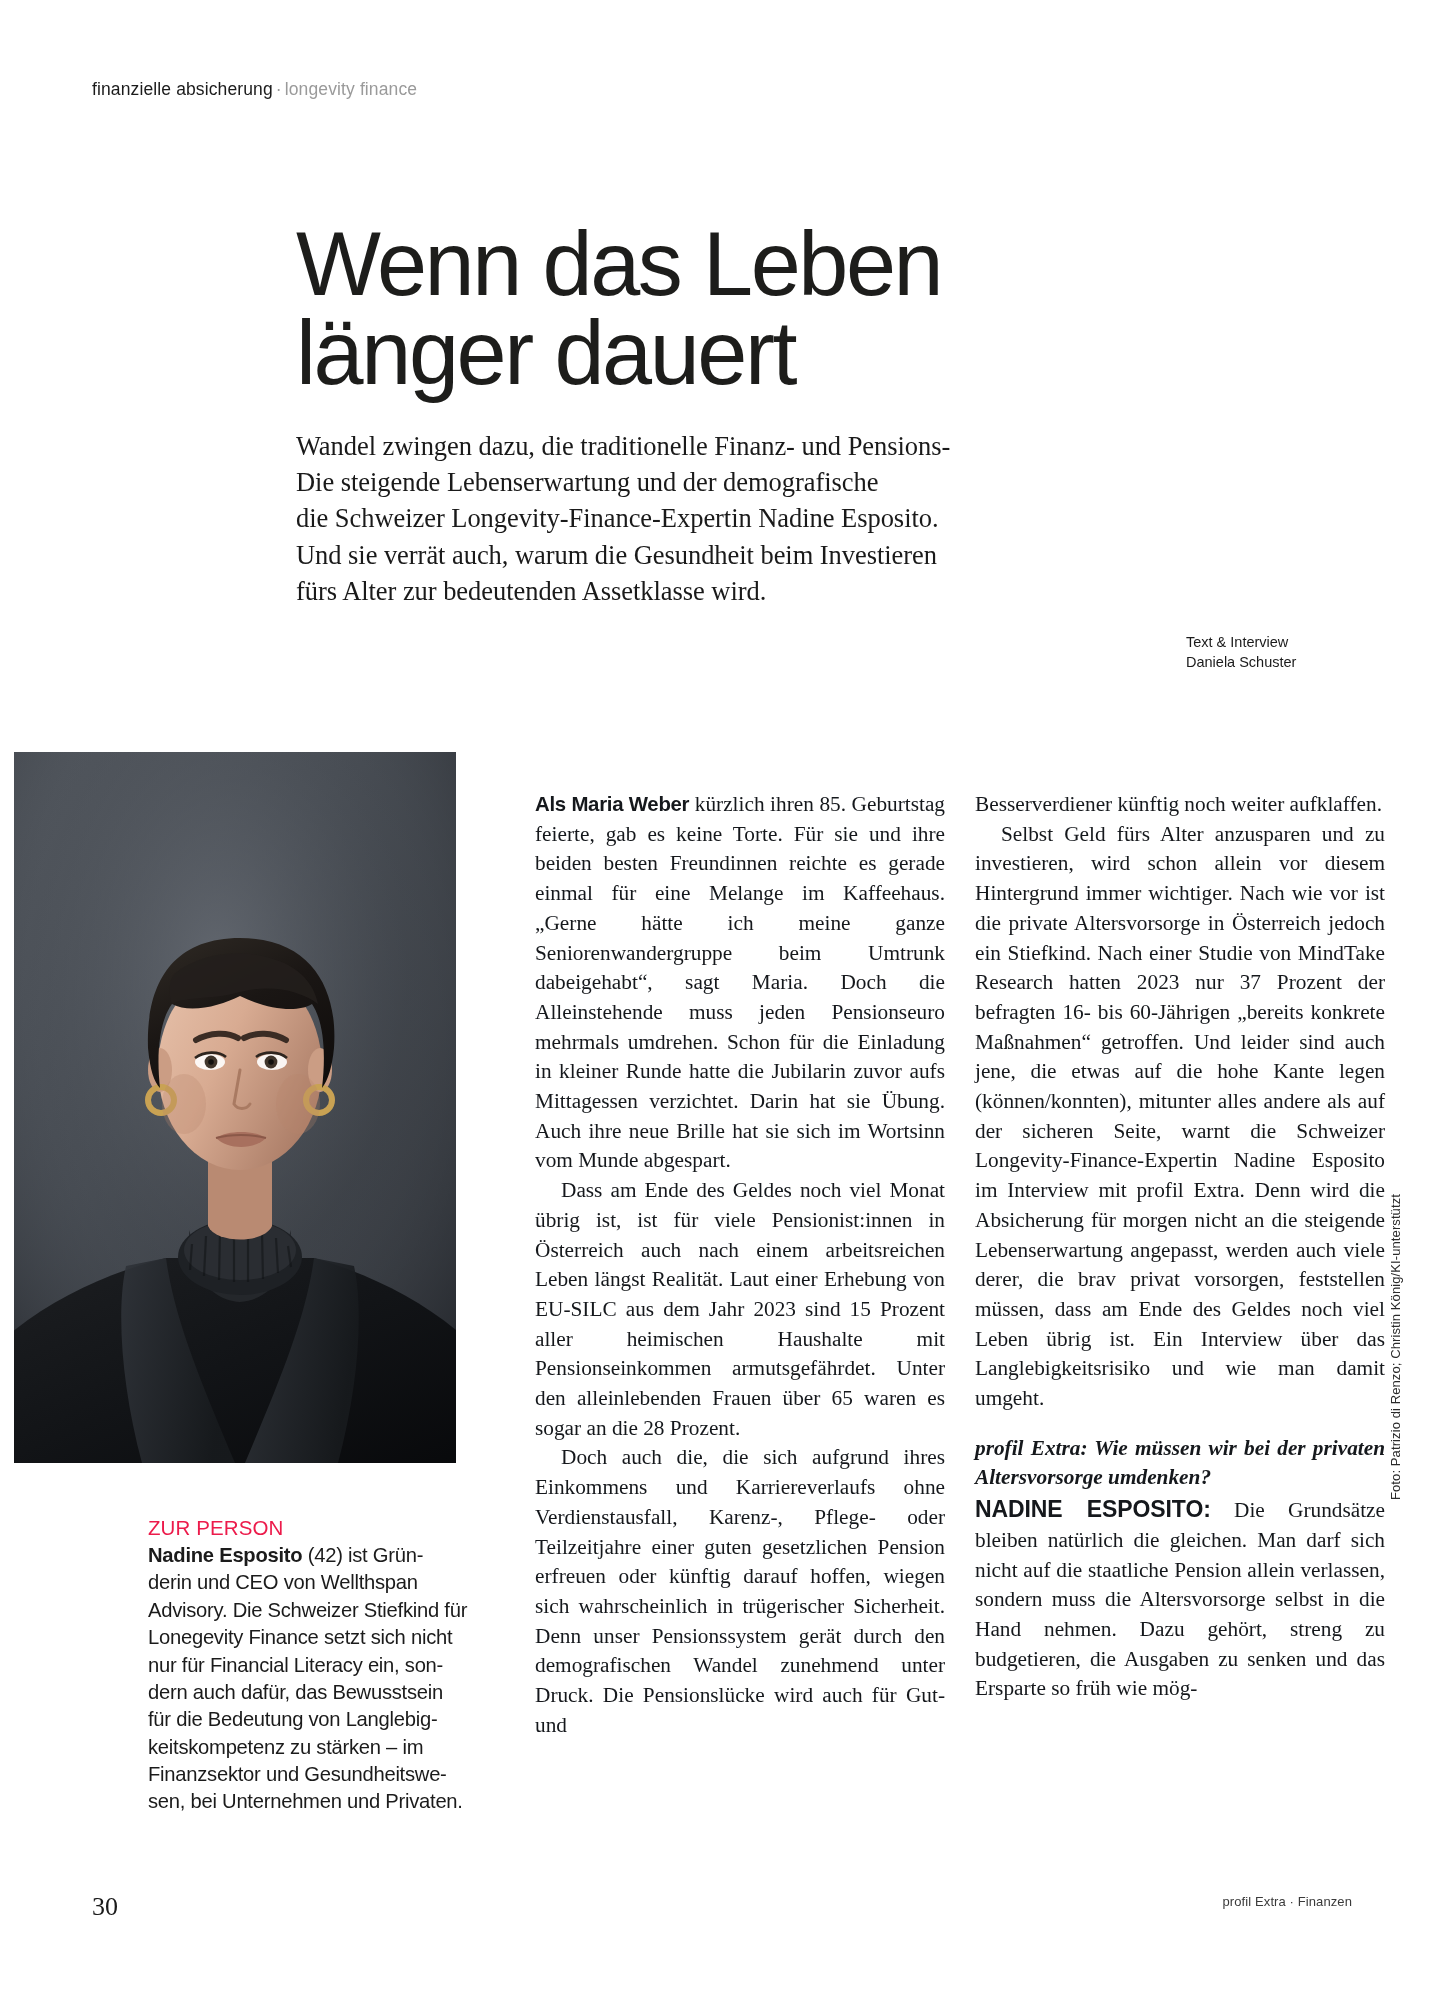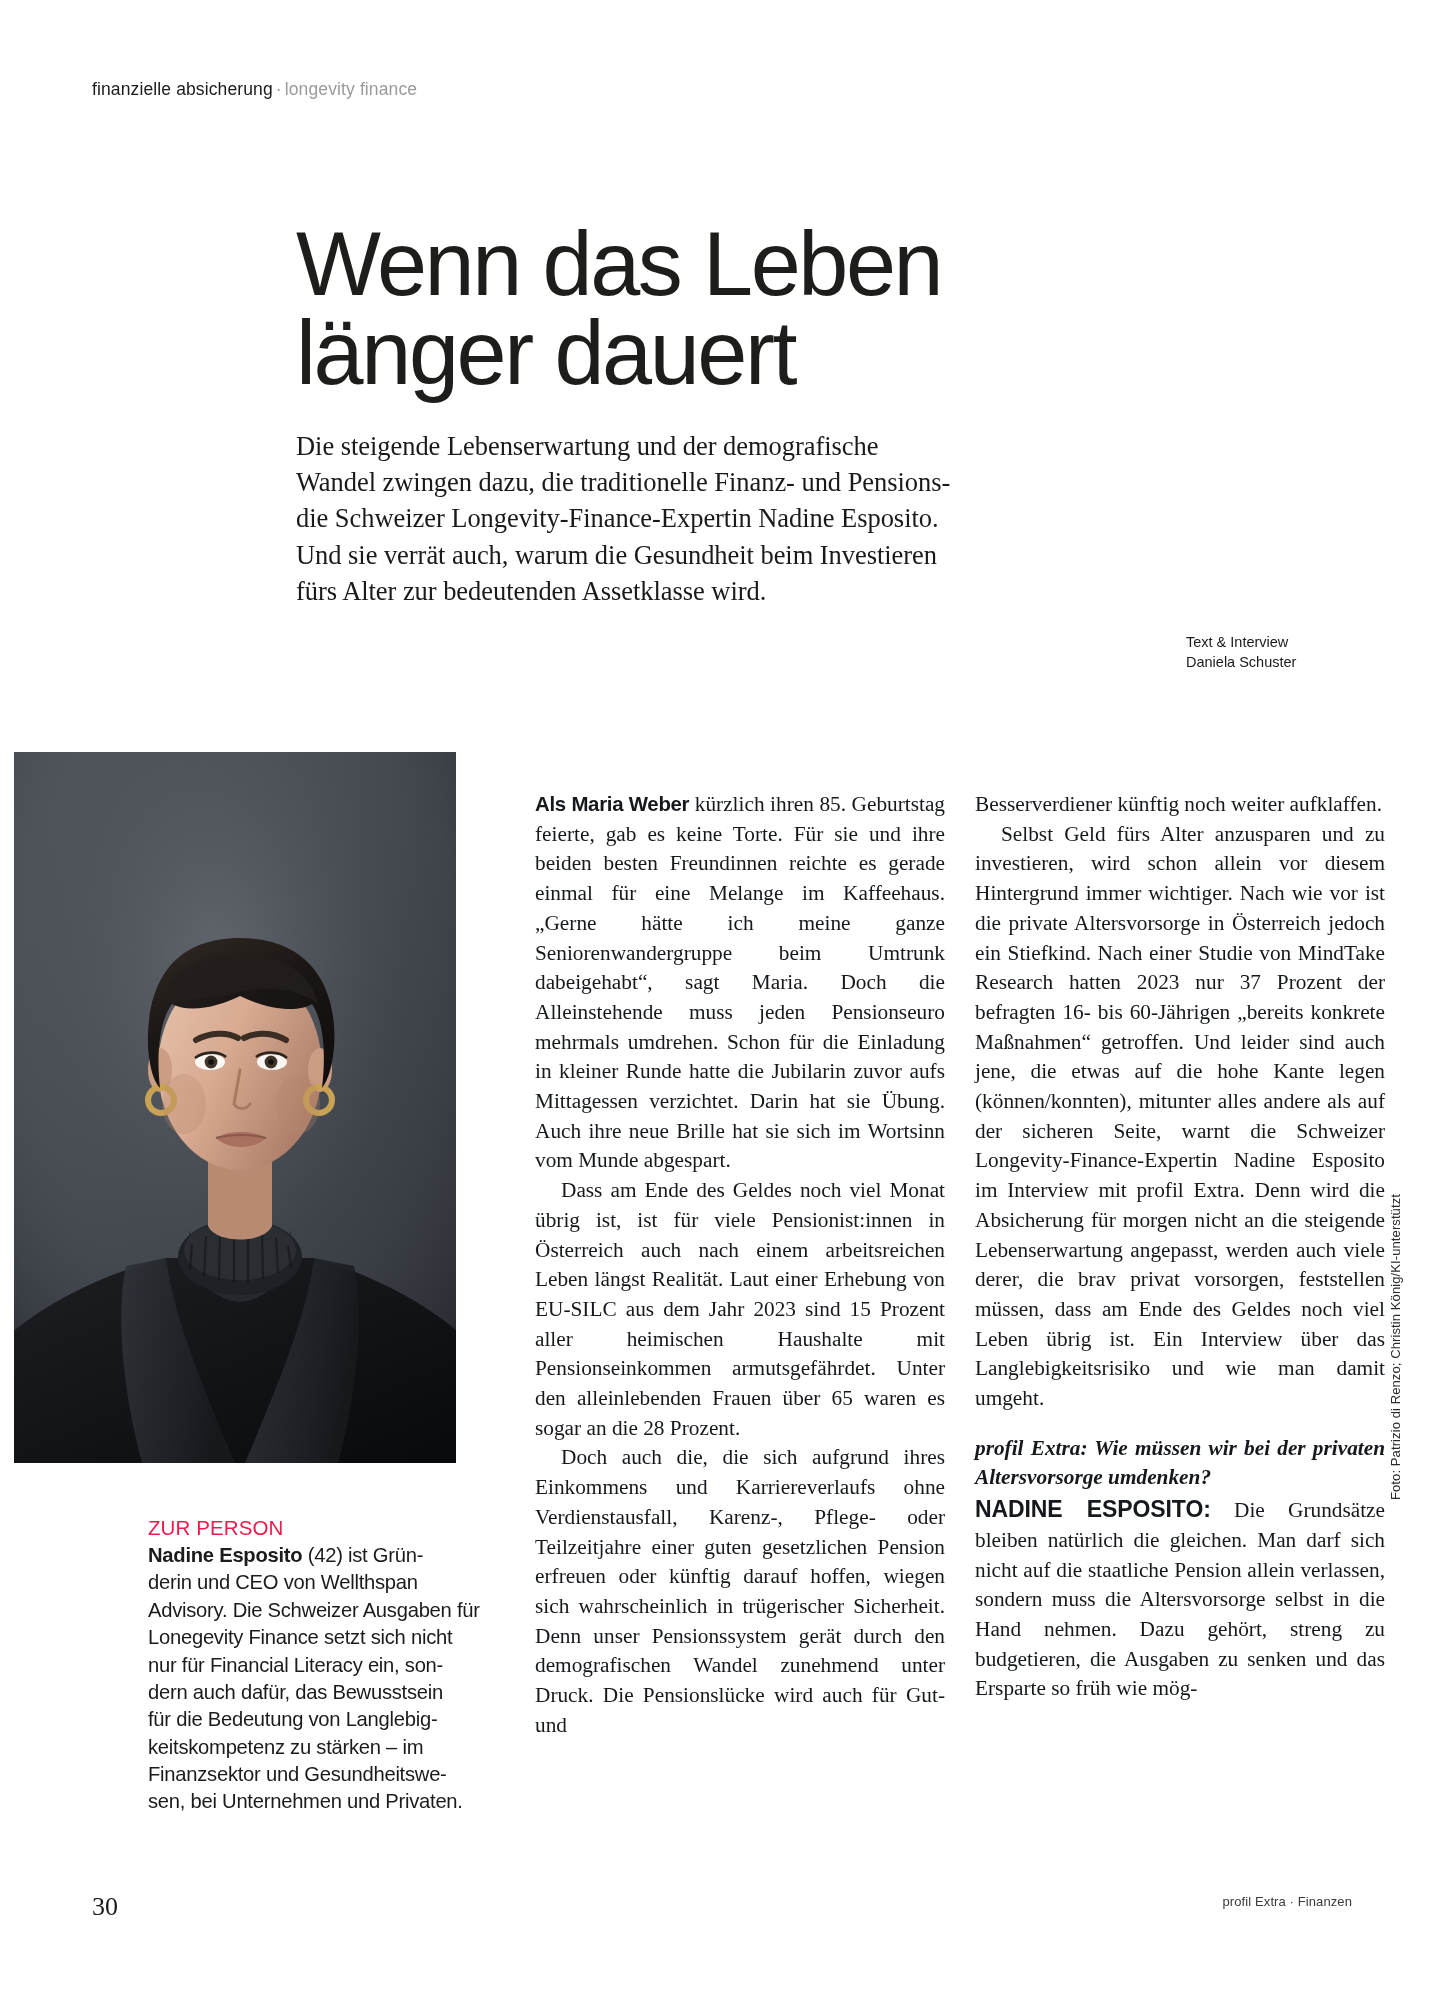--- a/index.html
+++ b/index.html
@@ -196,22 +196,22 @@
   <div class="kicker">
     <span class="k-main">finanzielle absicherung</span><span class="k-sep">·</span><span class="k-sub">longevity finance</span>
   </div>
 
   <h1 class="headline">
     <span class="hl-line">Wenn das Leben</span>
     <span class="hl-line">länger dauert</span>
   </h1>
 
   <div class="lead">
+    <span class="ld-line">Wandel zwingen dazu, die traditionelle Finanz- und Pensions-</span>
     <span class="ld-line">Die steigende Lebenserwartung und der demografische</span>
-    <span class="ld-line">Wandel zwingen dazu, die traditionelle Finanz- und Pensions-</span>
     <span class="ld-line">die Schweizer Longevity-Finance-Expertin Nadine Esposito.</span>
     <span class="ld-line">Und sie verrät auch, warum die Gesundheit beim Investieren</span>
     <span class="ld-line">fürs Alter zur bedeutenden Assetklasse wird.</span>
   </div>
 
   <div class="byline">
     <span>Text &amp; Interview</span>
     <span>Daniela Schuster</span>
   </div>
 
@@ -309,21 +309,21 @@
       <ellipse cx="170" cy="352" rx="22" ry="30" fill="#b8856c" opacity="0.28"></ellipse>
       <ellipse cx="284" cy="352" rx="22" ry="30" fill="#b8856c" opacity="0.28"></ellipse>
     </svg>
   </div>
 
   <div class="caption">
     <div class="caption-title">ZUR PERSON</div>
     <div class="caption-body">
       <span class="cap-line"><b>Nadine Esposito</b><span> (42) ist Grün-</span></span>
       <span class="cap-line">derin und CEO von Wellthspan</span>
-      <span class="cap-line">Advisory. Die Schweizer Ausgaben für</span>
+      <span class="cap-line">Advisory. Die Schweizer Stiefkind für</span>
       <span class="cap-line">Lonegevity Finance setzt sich nicht</span>
       <span class="cap-line">nur für Financial Literacy ein, son-</span>
       <span class="cap-line">dern auch dafür, das Bewusstsein</span>
       <span class="cap-line">für die Bedeutung von Langlebig-</span>
       <span class="cap-line">keitskompetenz zu stärken – im</span>
       <span class="cap-line">Finanzsektor und Gesundheitswe-</span>
       <span class="cap-line">sen, bei Unternehmen und Privaten.</span>
     </div>
   </div>
 

